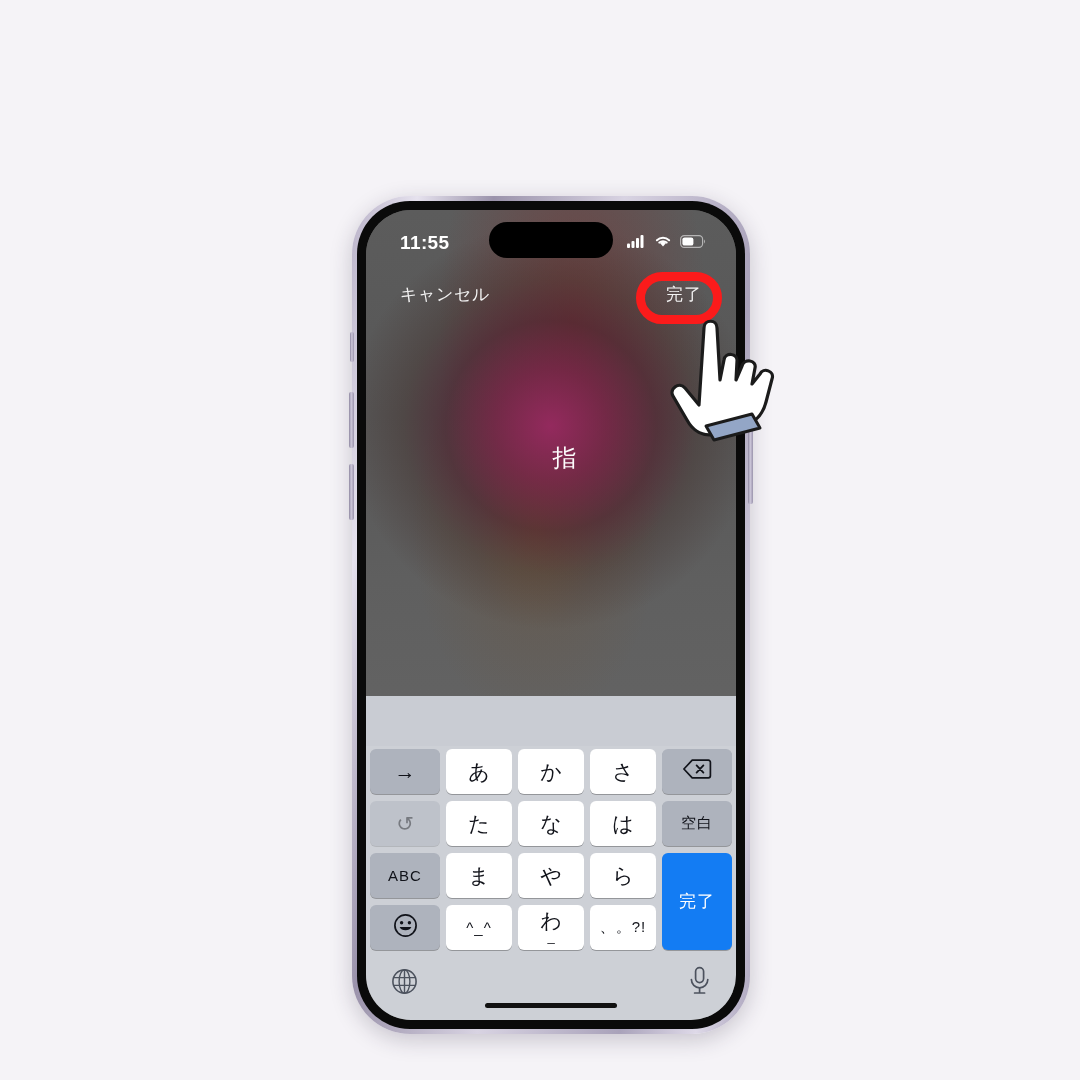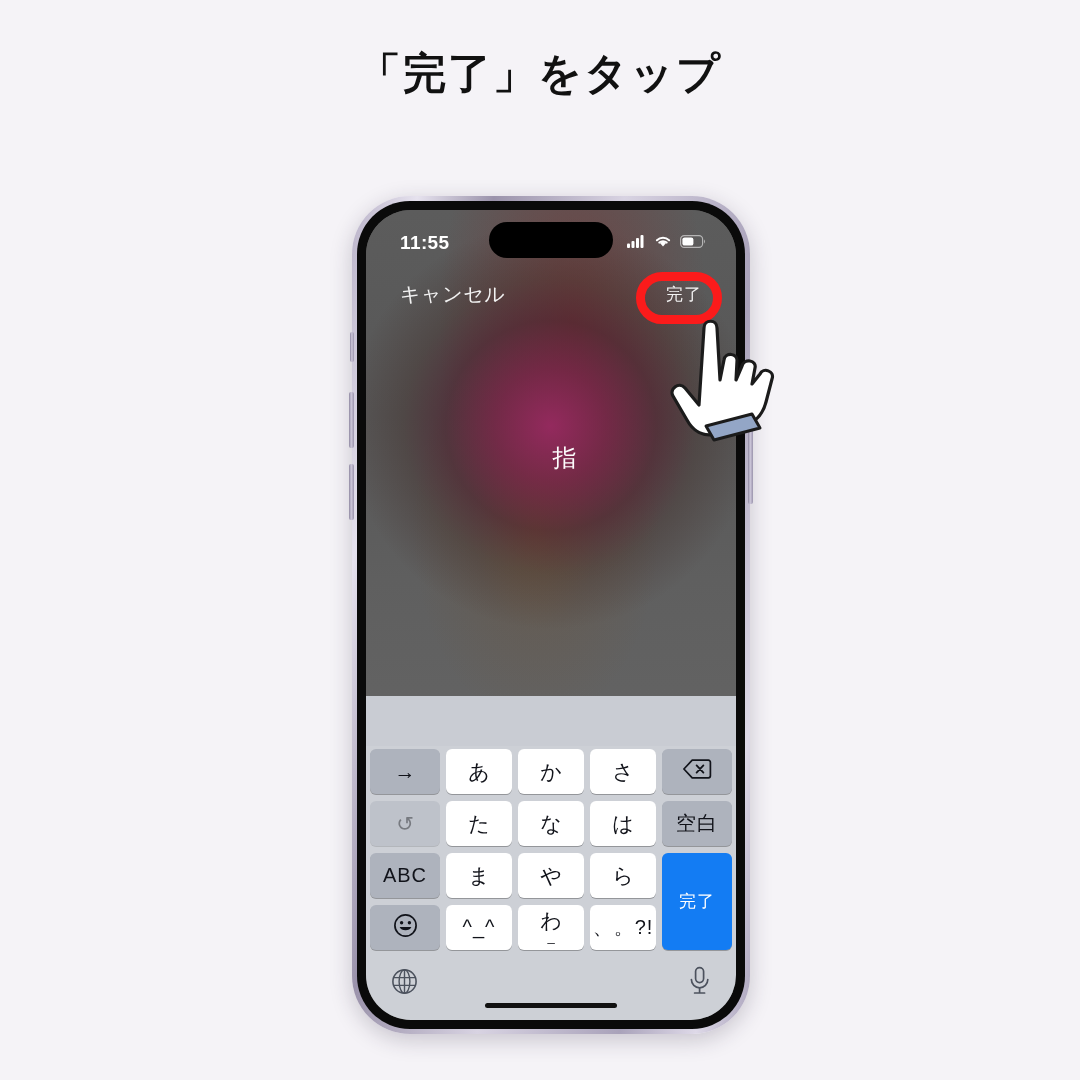--- a/index.html
+++ b/index.html
@@ -135,21 +135,21 @@
     width: 100%;
     height: 48px;
     display: flex;
     align-items: center;
     justify-content: space-between;
     padding: 0 34px;
     z-index: 6;
   }
   .nav-cancel {
     color: #f2f2f2;
-    font-size: 20px;
+    font-size: 17px;
     letter-spacing: 0.6px;
   }
   .nav-done {
     color: #f2f2f2;
     font-size: 17px;
     letter-spacing: 1px;
     position: relative;
   }
   .done-ring {
     position: absolute;
@@ -213,21 +213,21 @@
     align-items: center;
     justify-content: center;
     font-size: 21px;
     color: #11131a;
     box-shadow: 0 1px 0 rgba(0,0,0,0.28);
   }
   .key-light { background: #ffffff; }
   .key-dark  { background: #aeb3bd; }
   .key-blue  { background: #137cf3; color: #ffffff; }
   .k-main { flex: 1; }
-  .key-small { font-size: 20px; letter-spacing: 1px; }
+  .key-small { font-size: 15px; letter-spacing: 1px; }
   .key-dim { opacity: 0.45; }
   .key-wa { flex-direction: column; line-height: 0.8; }
   .key-wa .sub { font-size: 13px; margin-top: 2px; }
 
   
   .keys-right-col {
     width: 70px;
     flex: none;
     display: flex;
     flex-direction: column;
@@ -283,21 +283,20 @@
     top: 310px;
     width: 124px;
     height: 132px;
     z-index: 20;
   }
 </style>
 </head>
 <body>
 
 <div class="title-block">
-  <div class="title-line">「完了」をタップ</div>
 </div>
 
 <div class="phone">
 
   <div class="btn-side btn-mute"></div>
   <div class="btn-side btn-volup"></div>
   <div class="btn-side btn-voldn"></div>
   <div class="btn-side btn-power"></div>
 
   <div class="phone-inner">

